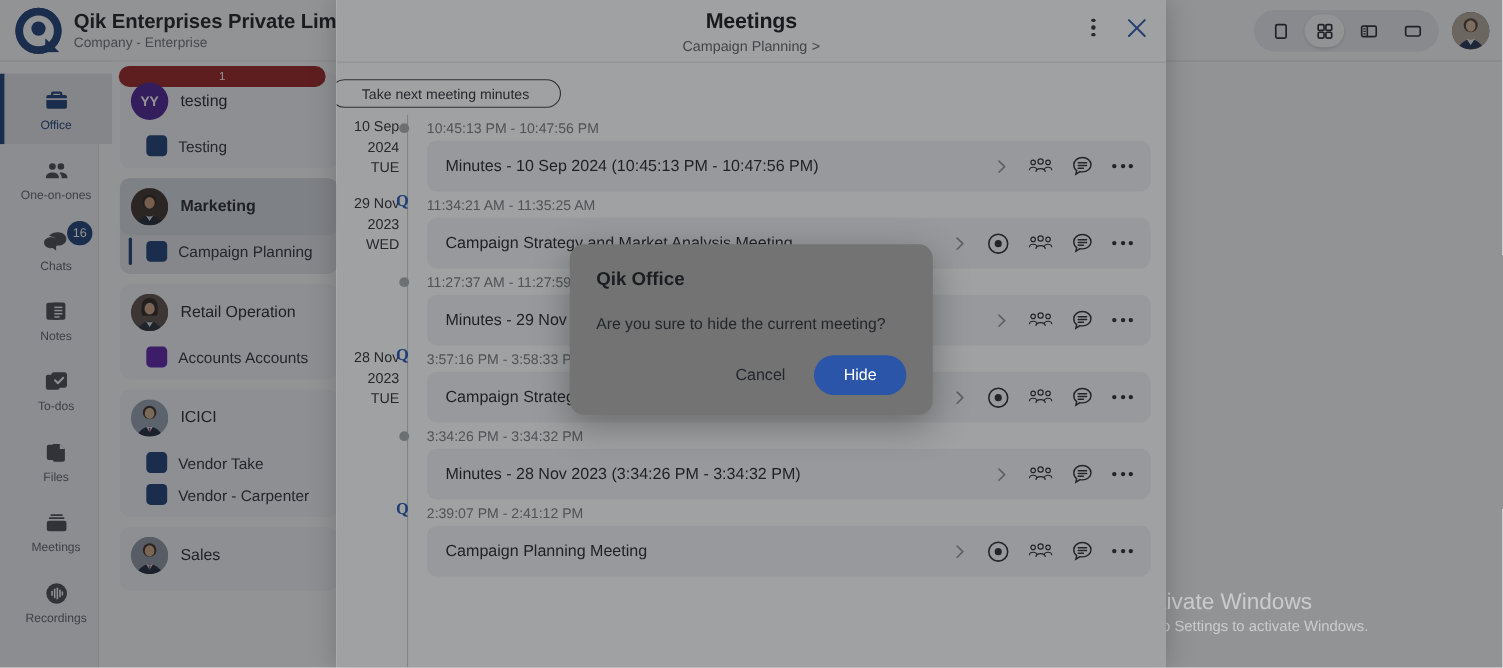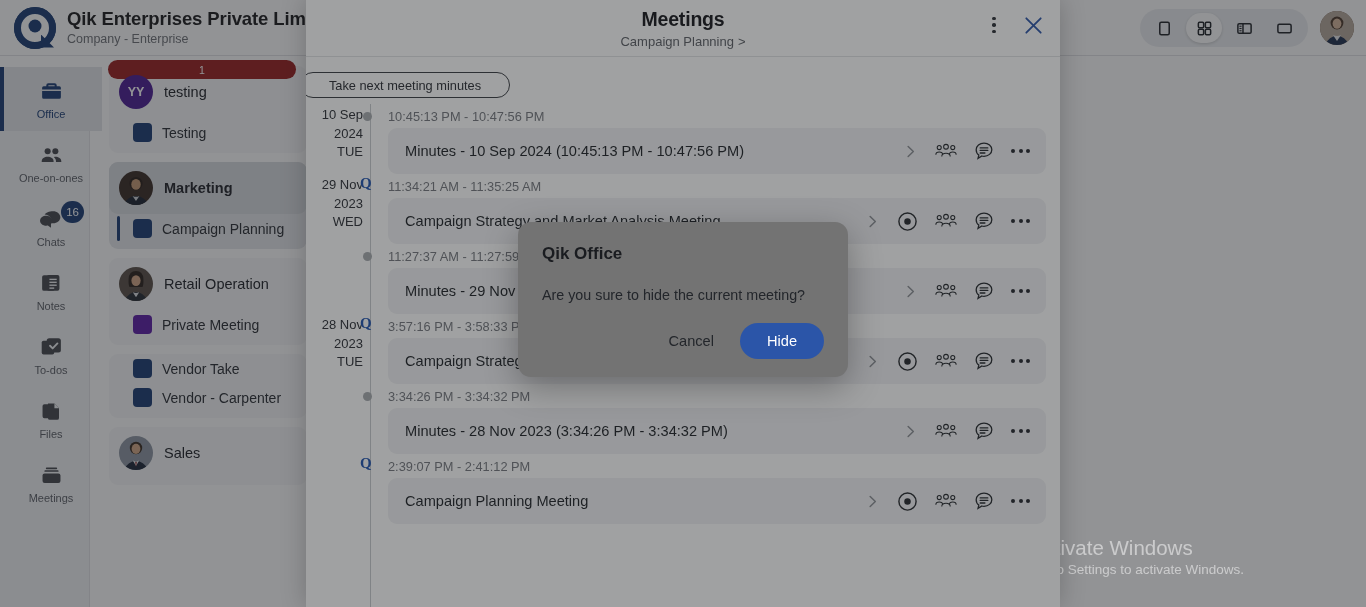--- a/index.html
+++ b/index.html
@@ -367,20 +367,35 @@
       <div class="rail-item">
         <div class="rail-icon">
           <svg width="25" height="25" viewBox="0 0 24 24" fill="#45484e">
               <rect x="6.6" y="4.4" width="10.8" height="1.5" rx="0.7"></rect>
               <rect x="5.2" y="7" width="13.6" height="1.5" rx="0.7"></rect>
               <rect x="3.4" y="10" width="17.2" height="9.2" rx="2"></rect>
             </svg>
         </div>
         <div class="rail-label">Meetings</div>
       </div>
+      <div class="rail-item">
+        <div class="rail-icon">
+          <svg width="25" height="25" viewBox="0 0 24 24">
+              <circle cx="12" cy="12" r="9" fill="#45484e"></circle>
+              <g stroke="#f2f3f5" stroke-width="1.4" stroke-linecap="round">
+                <line x1="8" y1="10.4" x2="8" y2="13.6"></line>
+                <line x1="10.3" y1="8.4" x2="10.3" y2="15.6"></line>
+                <line x1="12.6" y1="7.4" x2="12.6" y2="16.6"></line>
+                <line x1="14.9" y1="9.2" x2="14.9" y2="14.8"></line>
+                <line x1="17" y1="10.8" x2="17" y2="13.2"></line>
+              </g>
+            </svg>
+        </div>
+        <div class="rail-label">Recordings</div>
+      </div>
     </div>
 
     <div class="groups">
       <div class="rail-badge" style="left:6px; top:4px; background:#9c1f1f; position:absolute; min-width:19px; height:19px; border-radius:10px; font-size:10.5px;">1</div>
 
       <div class="group-card">
         <div class="group-head">
           <div class="group-avatar" style="background:#4c1d95">
             <span>YY</span>
           </div>
@@ -419,25 +434,38 @@
               <path d="M17 4 q7 0 7.4 8 q.3 6-.9 8 H10.5 q-1.2-2-.9-8 Q10 4 17 4z" fill="#2b221c"></path>
               <ellipse cx="17" cy="13.6" rx="4.6" ry="5.4" fill="#d3a685"></ellipse>
               <path d="M5 34 q5-9 12-9 t12 9z" fill="#262b33"></path>
               <path d="M13.8 25.2 l3.2 5 l3.2-5 q-3.2 1.6-6.4 0z" fill="#dcdfe3"></path>
             </svg>
           </div>
           <div class="group-name">Retail Operation</div>
         </div>
         <div class="group-sub">
           <div class="sub-swatch" style="background:#5c1ea8"></div>
-          <div class="sub-name">Private Meeting</div>
+          <div class="sub-name">Accounts Accounts</div>
         </div>
       </div>
 
       <div class="group-card">
+        <div class="group-head">
+          <div class="group-avatar">
+            <svg width="34" height="34" viewBox="0 0 34 34">
+              <rect width="34" height="34" fill="#9aa3b1"></rect>
+              <circle cx="17" cy="12" r="6.2" fill="#35281f"></circle>
+              <ellipse cx="17" cy="12.8" rx="4.4" ry="5.1" fill="#d6ae8c"></ellipse>
+              <path d="M4.5 34 q5-9 12.5-9 t12.5 9z" fill="#1b2637"></path>
+              <path d="M13.8 24.6 l3.2 5.4 l3.2-5.4 q-3.2 1.6-6.4 0z" fill="#eceef1"></path>
+              <path d="M16.2 26 l.8 5 l.8-5z" fill="#8c2b2b"></path>
+            </svg>
+          </div>
+          <div class="group-name">ICICI</div>
+        </div>
         <div class="group-sub">
           <div class="sub-swatch" style="background:#1b3d74"></div>
           <div class="sub-name">Vendor Take</div>
         </div>
         <div class="group-sub">
           <div class="sub-swatch" style="background:#1b3d74"></div>
           <div class="sub-name">Vendor - Carpenter</div>
         </div>
       </div>
 

